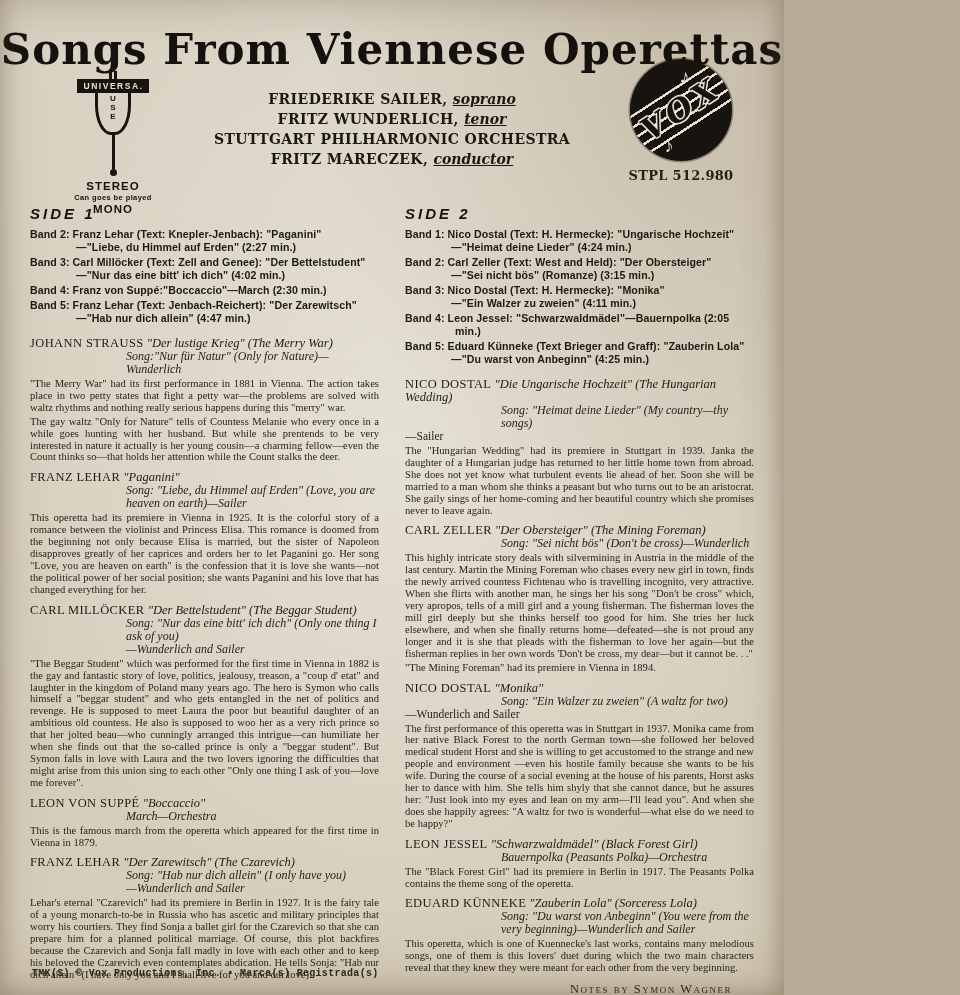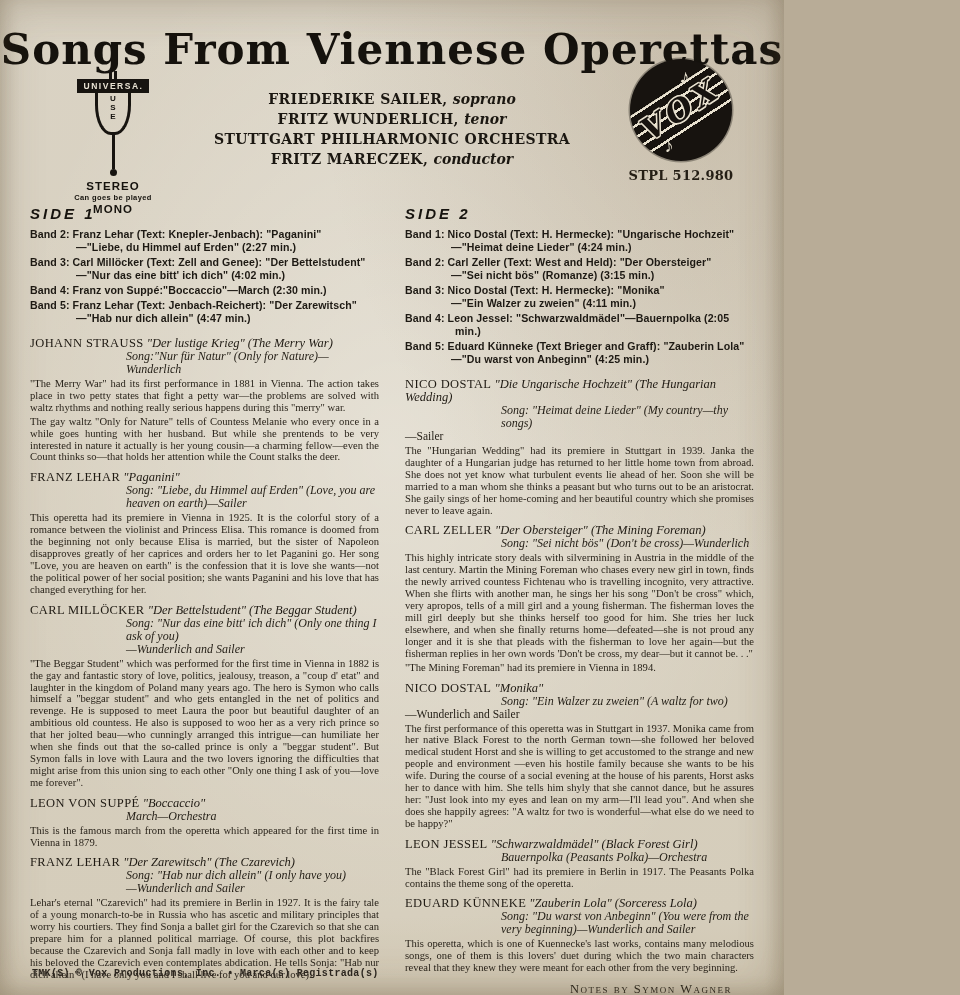--- a/index.html
+++ b/index.html
@@ -18,21 +18,21 @@
   }
   
   .title{
     text-align:center;padding-top:24px;font-family:"DejaVu Serif", serif;
     font-weight:bold;font-size:42px;letter-spacing:1px;color:#15120d;
     transform:scaleY(1.04);
   }
   .header{position:relative;height:122px;}
   .credits{position:absolute;left:0;right:0;top:16px;text-align:center;
     font-family:"DejaVu Serif", serif;font-weight:bold;font-size:14px;line-height:20px;color:#1b1711;letter-spacing:0.4px;}
-  .credits .role{font-style:italic;text-transform:none;letter-spacing:0;}
+  .credits .role{font-style:italic;text-transform:none;letter-spacing:0;text-decoration:underline;}
   
   .ulogo{position:absolute;left:50px;top:2px;width:126px;text-align:center;color:#15120d;}
   .u-bar{position:relative;display:inline-block;background:#171410;color:#e9e3d3;
     font-family:"Liberation Sans", sans-serif;font-weight:bold;font-size:8.5px;
     letter-spacing:1.5px;padding:2px 6px 2px 7px;}
   .u-bar::before,.u-bar::after{content:"";position:absolute;top:-8px;width:3px;height:8px;background:#171410;}
   .u-bar::before{left:32px;} .u-bar::after{right:32px;}
   .u-bell{width:30px;height:40px;margin:-1px auto 0;border:3px solid #171410;border-top:none;
     border-radius:0 0 16px 16px / 0 0 30px 30px;display:flex;align-items:flex-start;justify-content:center;}
   .fork-letters{font-family:"Liberation Sans", sans-serif;font-weight:bold;font-size:8px;

